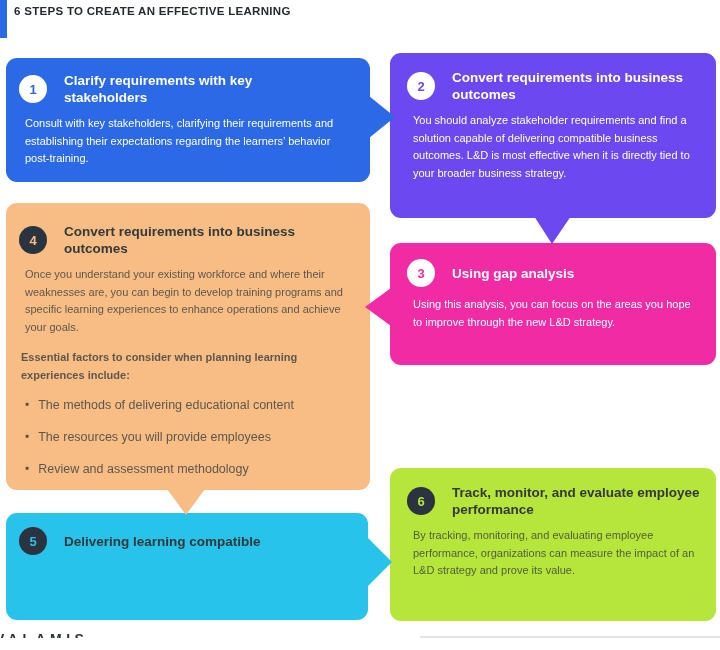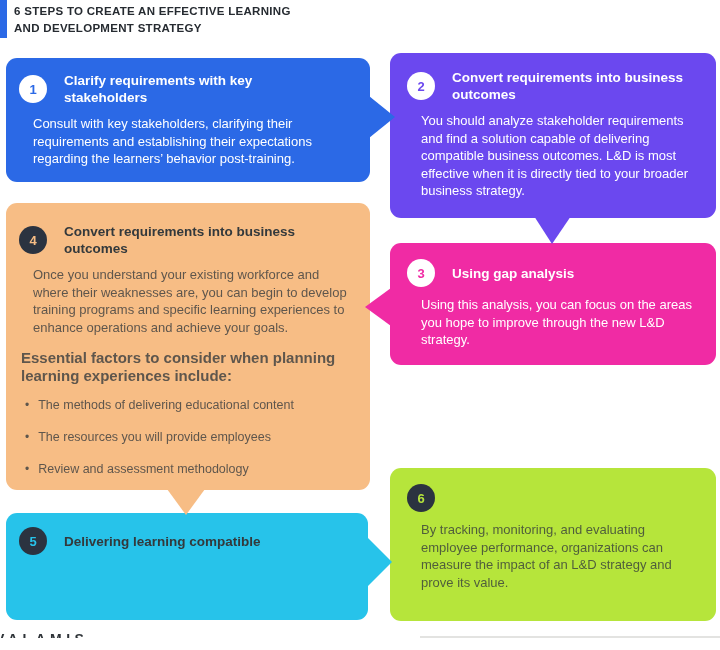--- a/index.html
+++ b/index.html
@@ -12,41 +12,40 @@
   .title-bar{position:absolute;left:0;top:0;width:7px;height:38px;}
   .title-text{position:absolute;left:14px;top:3px;font-size:11.5px;font-weight:bold;
     letter-spacing:.3px;line-height:17px;white-space:nowrap;}
   
   .card{position:absolute;border-radius:11px;box-sizing:border-box;padding:14px 16px 12px 13px;}
   .card.right{padding:16px 16px 12px 17px;}
   .card-head{display:flex;align-items:center;gap:17px;margin-bottom:9px;}
   .num{width:28px;height:28px;min-width:28px;border-radius:50%;display:flex;
     align-items:center;justify-content:center;font-size:13px;font-weight:bold;}
   .heading{font-weight:bold;font-size:13.5px;line-height:17px;}
-  .body{font-size:13px;line-height:17.5px;margin-left:14px;}
-  .subheading{font-weight:bold;font-size:15px;line-height:17.5px;margin:13px 0 14px 2px;}
+  .body{font-size:11px;line-height:17.5px;margin-left:6px;}
+  .subheading{font-weight:bold;font-size:11px;line-height:17.5px;margin:13px 0 14px 2px;}
   .bullet{display:flex;gap:9px;font-size:12.5px;line-height:15px;margin:0 0 17px 6px;}
   .bullet .dot{font-size:12px;}
   
   .tails{position:absolute;left:0;top:0;pointer-events:none;}
   
   .logo{position:absolute;left:-5px;top:631px;font-size:14px;font-weight:bold;
     letter-spacing:4.5px;}
   .footer-line{position:absolute;top:636px;left:420px;width:300px;height:3px;}
 </style>
 </head>
 <body>
 
 <div class="canvas">
 
   <div class="title-block">
     <div class="title-bar" style="background-color: rgb(43, 105, 230);"></div>
     <div class="title-text" style="color: rgb(38, 43, 49);">
       <div>6 STEPS TO CREATE AN EFFECTIVE LEARNING</div>
-      <div>AND DEVELOPMENT STRATEGY</div>
     </div>
   </div>
 
   <div class="card" style="left: 6px; top: 58px; width: 364px; height: 124px; background-color: rgb(43, 105, 230);">
     <div class="card-head">
       <div class="num" style="background-color: rgb(255, 255, 255); color: rgb(43, 105, 230);">1</div>
       <div class="heading" style="max-width: 218px; color: rgb(255, 255, 255);">Clarify requirements with key stakeholders</div>
     </div>
     <div class="body" style="color: rgb(255, 255, 255);">Consult with key stakeholders, clarifying their requirements and establishing their expectations regarding the learners’ behavior post-training.</div>
   </div>
@@ -91,20 +90,21 @@
   <div class="card" style="left: 6px; top: 513px; width: 362px; height: 107px; background-color: rgb(39, 195, 234);">
     <div class="card-head">
       <div class="num" style="background-color: rgb(43, 51, 64); color: rgb(39, 195, 234);">5</div>
       <div class="heading" style="color: rgb(51, 57, 60);">Delivering learning compatible</div>
     </div>
   </div>
 
   <div class="card right" style="left: 390px; top: 468px; width: 326px; height: 153px; background-color: rgb(182, 229, 59);">
     <div class="card-head">
       <div class="num" style="background-color: rgb(43, 51, 64); color: rgb(182, 229, 59);">6</div>
+      <div class="heading" style="max-width: 258px; color: rgb(51, 57, 60);">Track, monitor, and evaluate employee performance</div>
     </div>
     <div class="body" style="color: rgba(51, 57, 60, 0.78);">By tracking, monitoring, and evaluating employee performance, organizations can measure the impact of an L&amp;D strategy and prove its value.</div>
   </div>
 
   <svg class="tails" width="720" height="650" viewBox="0 0 720 650">
     <polygon points="369,96 395,117 369,138" fill="#2b69e6"></polygon>
     <polygon points="534,216 571,216 552,244" fill="#6b48ef"></polygon>
     <polygon points="391,288 365,307 391,326" fill="#f02ba4"></polygon>
     <polygon points="167,489 205,489 186,515" fill="#f7bd85"></polygon>
     <polygon points="367,537 392,562 367,587" fill="#27c3ea"></polygon>

